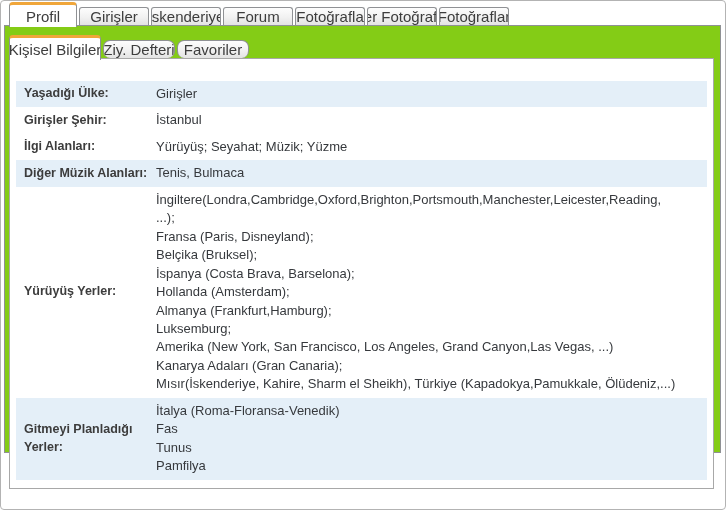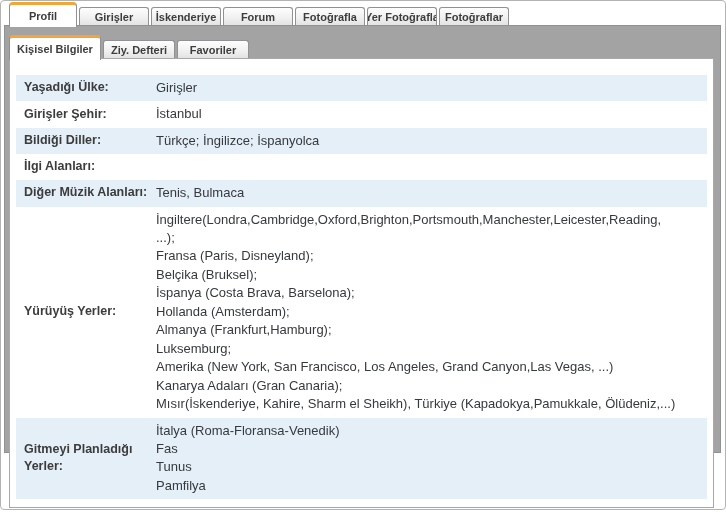--- a/index.html
+++ b/index.html
@@ -35,57 +35,56 @@
   .tab {
     display:flex;
     align-items:center;
     justify-content:center;
     height:18px;
     padding:0 2px;
     background:linear-gradient(180deg,#fdfdfd 0%,#f1f1f1 55%,#e3e3e3 100%);
     border:1px solid #8f9194;
     border-bottom:none;
     border-radius:3px 3px 0 0;
-    font-size:11px;
+    font-size:15px;
     color:#3d3d3d;
     white-space:nowrap;
     overflow:hidden;
     cursor:pointer;
-    font-weight:bold;
   }
   .tab.active {
     height:25px;
     margin-bottom:-2px;
     background:#fff;
     border-top:3px solid #f0a63a;
     border-radius:4px 4px 0 0;
     position:relative;
     z-index:6;
   }
 
   .tab.w70 { width:70px; }
   .tab.w68 { width:68px; }
   .tab.w92 { width:92px; }
-  .tab.w72 { width:72px; }
+  .tab.w72 { width:72px;border-radius:7px; }
 
   
   .panel-a {
     margin:0 4px 0 3px;
     height:428px;
     border:1px solid #8f9194;
-    background:#a3a3a3;
+    background:#84cc16;
     position:relative;
     z-index:1;
   }
   .panel-b {
     margin:0 6px 0 4px;
     min-height:428px;
     border:1px solid #a8a8a8;
     background:#fff;
-    padding:16px 6px 8px 6px;
+    padding:22px 6px 8px 6px;
     position:relative;
     z-index:1;
   }
 
   
   .row {
     display:flex;
     align-items:center;
     padding:4px 4px 4px 8px;
     font-size:13px;
@@ -154,27 +153,24 @@
       <div class="row alt">
         <div class="row-label">Yaşadığı Ülke:</div>
         <div class="row-value">Girişler</div>
       </div>
 
       <div class="row">
         <div class="row-label">Girişler Şehir:</div>
         <div class="row-value">İstanbul</div>
       </div>
 
-      <div class="row alt">
-        <div class="row-label">Bildiği Diller:</div>
-        <div class="row-value">Türkçe; İngilizce; İspanyolca</div>
-      </div>
 
       <div class="row">
         <div class="row-label">İlgi Alanları:</div>
+        <div class="row-value">Yürüyüş; Seyahat; Müzik; Yüzme</div>
       </div>
 
       <div class="row alt">
         <div class="row-label">Diğer Müzik Alanları:</div>
         <div class="row-value">Tenis, Bulmaca</div>
       </div>
 
       <div class="row">
         <div class="row-label">Yürüyüş Yerler:</div>
         <div class="row-value">İngiltere(Londra,Cambridge,Oxford,Brighton,Portsmouth,Manchester,Leicester,Reading,

